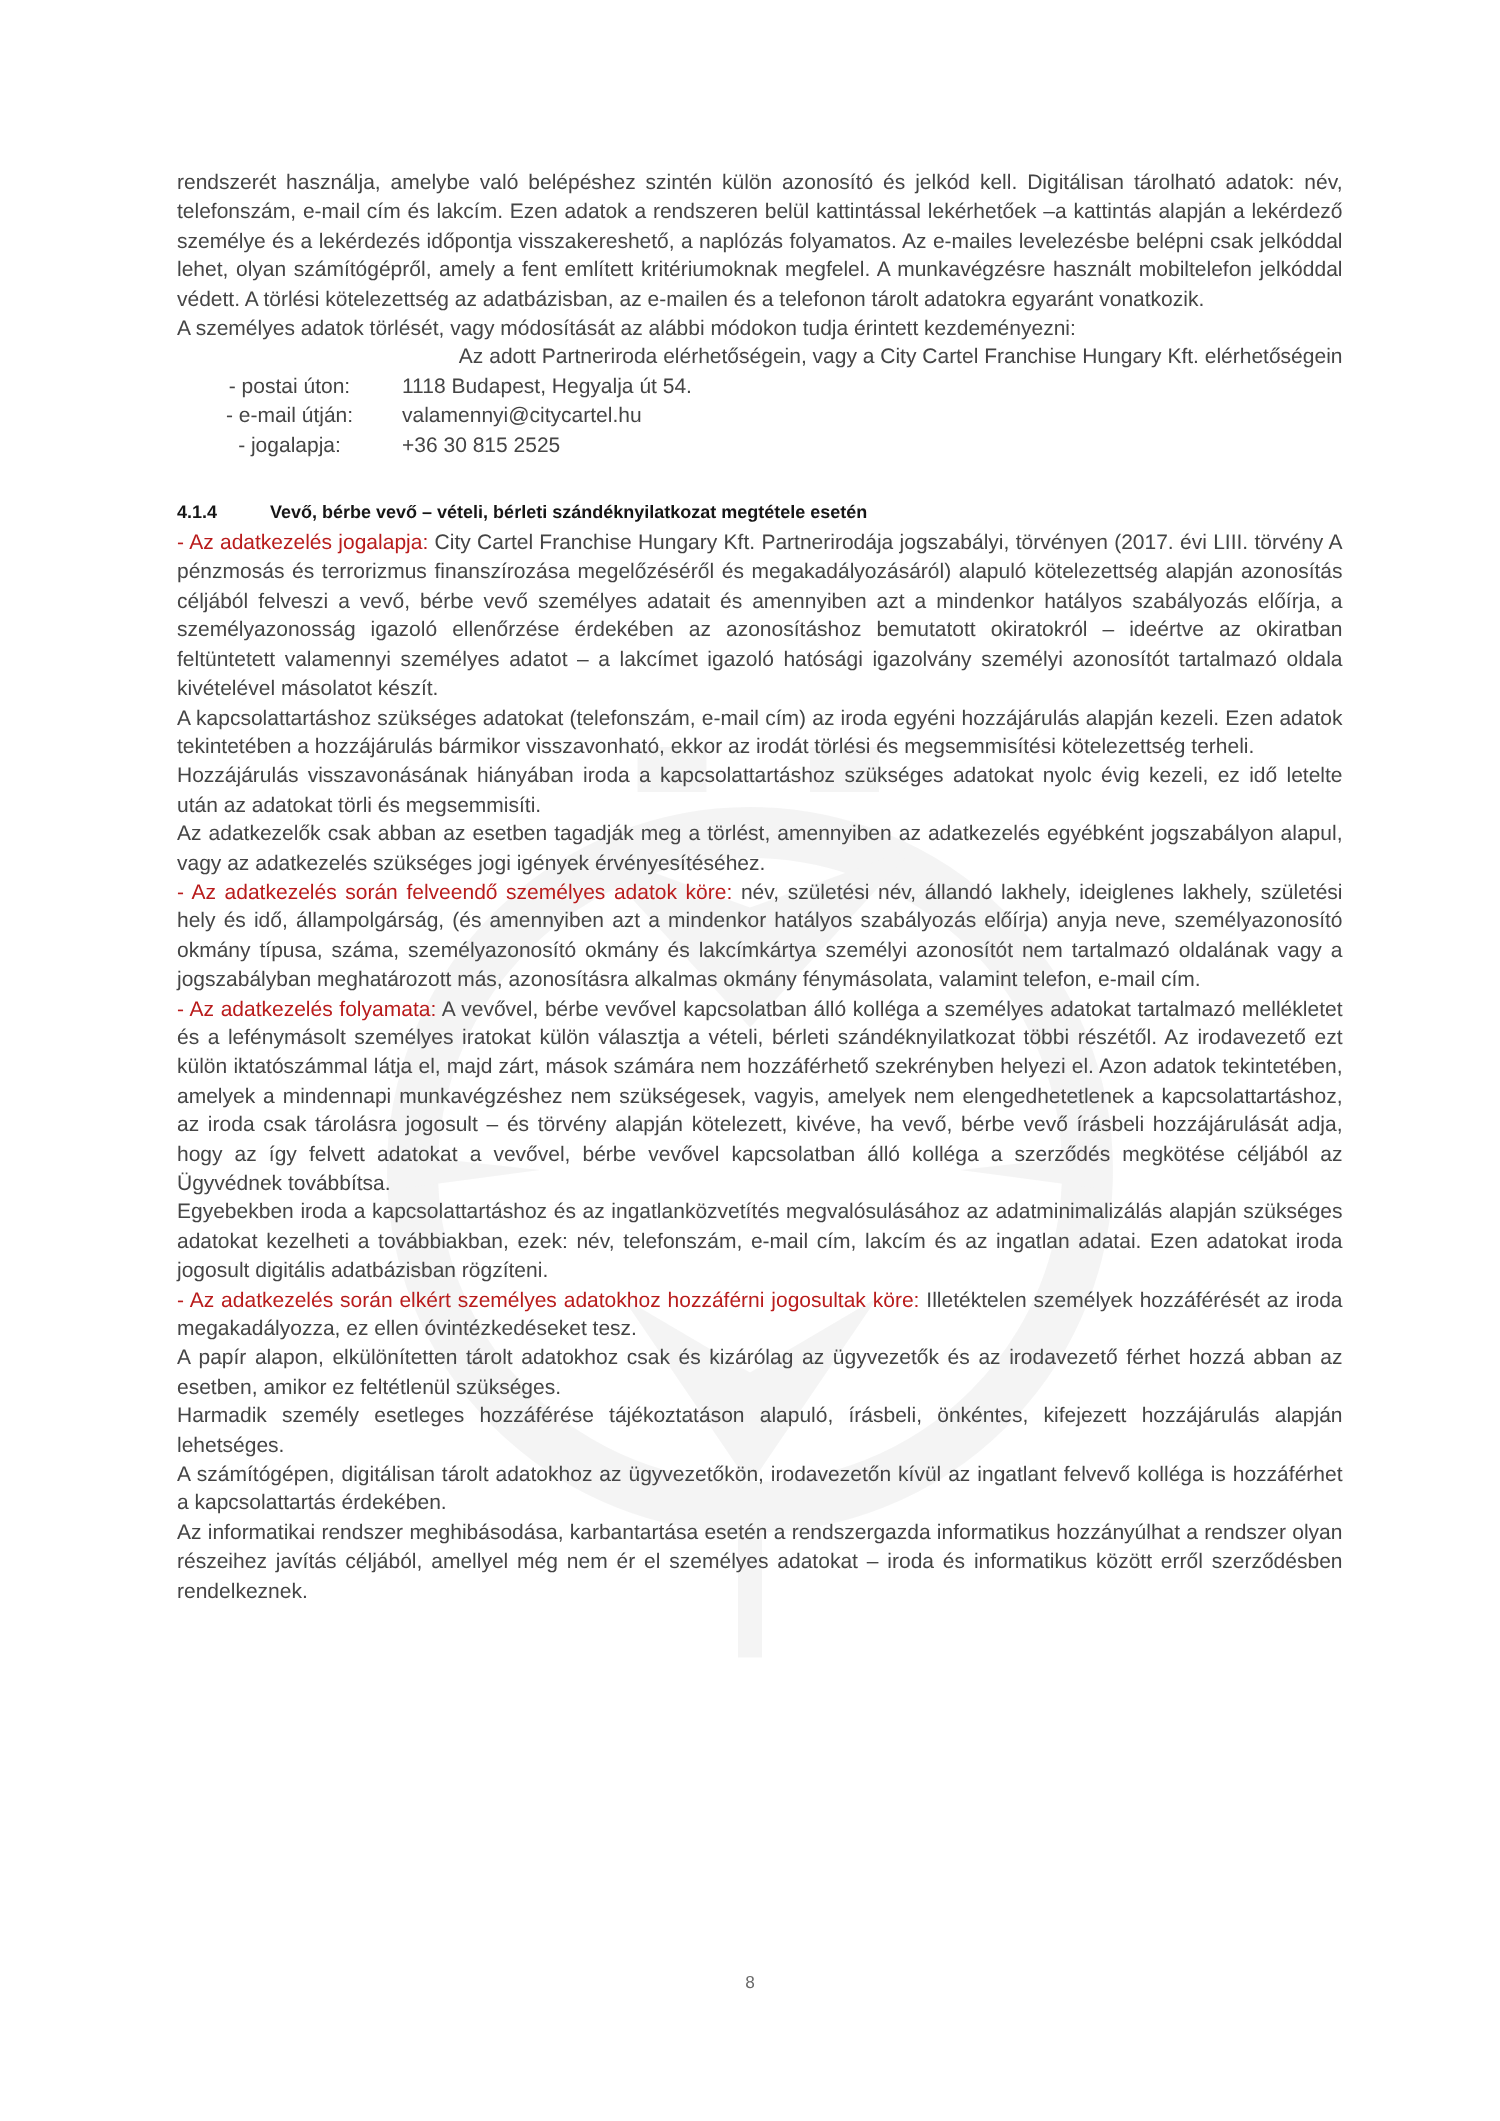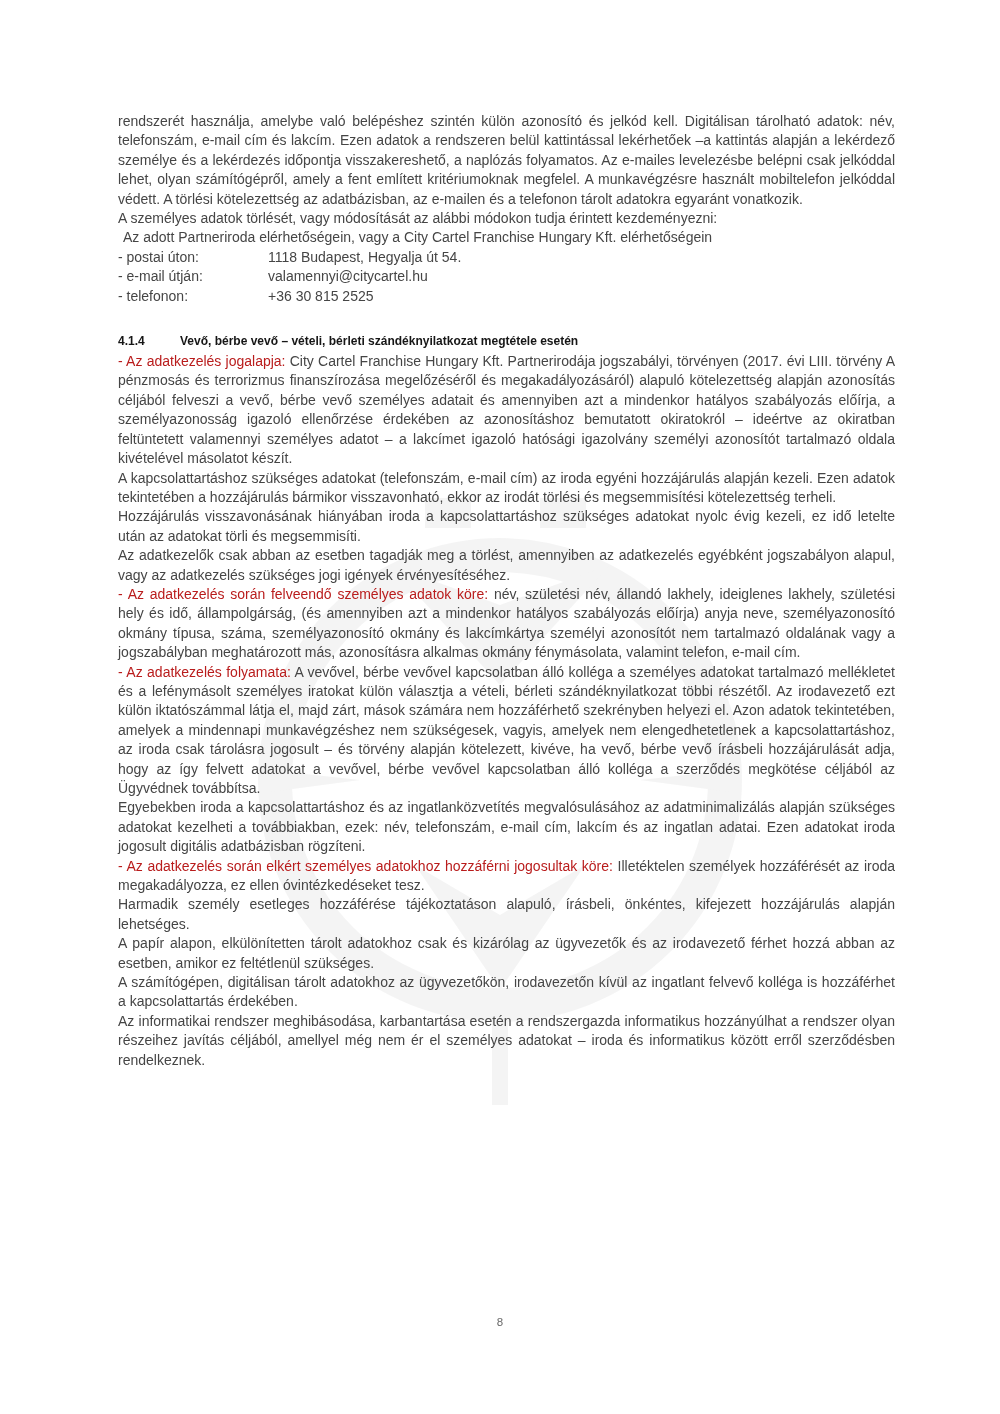--- a/index.html
+++ b/index.html
@@ -33,23 +33,23 @@
   }
   .para{
     text-align:justify;
     margin:0;
   }
   .para .lead{
     font-weight:normal;
     color:#b91c1c;
   }
   .line{margin:0;}
-  .channels-line{padding-left:5px;}
+  .channels-line{padding-left:5px;text-align:right;}
   .contact-row{display:flex;margin:0;}
-  .contact-label{width:150px;flex:0 0 150px;}
+  .contact-label{width:150px;flex:0 0 150px;text-align:center;}
   .contact-value{flex:1;}
   .section-heading{
     display:flex;
     margin:25px 0 1px 0;
     font-weight:bold;
     color:#161616;
     font-size:12px;
     line-height:20px;
   }
   .section-number{width:62px;flex:0 0 62px;}
@@ -94,39 +94,39 @@
 
     <div class="contact-row">
       <span class="contact-label">- postai úton:</span>
       <span class="contact-value">1118 Budapest, Hegyalja út 54.</span>
     </div>
     <div class="contact-row">
       <span class="contact-label">- e-mail útján:</span>
       <span class="contact-value">valamennyi@citycartel.hu</span>
     </div>
     <div class="contact-row">
-      <span class="contact-label">- telefonon:</span>
+      <span class="contact-label">- jogalapja:</span>
       <span class="contact-value">+36 30 815 2525</span>
     </div>
 
     <div class="section-heading">
       <span class="section-number">4.1.4</span>
       <span class="section-title">Vevő, bérbe vevő – vételi, bérleti szándéknyilatkozat megtétele esetén</span>
     </div>
 
     <p class="para"><b class="lead">- Az adatkezelés jogalapja:</b> <span>City Cartel Franchise Hungary Kft. Partnerirodája jogszabályi, törvényen (2017. évi LIII. törvény A pénzmosás és terrorizmus finanszírozása megelőzéséről és megakadályozásáról) alapuló kötelezettség alapján azonosítás céljából felveszi a vevő, bérbe vevő személyes adatait és amennyiben azt a mindenkor hatályos szabályozás előírja, a személyazonosság igazoló ellenőrzése érdekében az azonosításhoz bemutatott okiratokról – ideértve az okiratban feltüntetett valamennyi személyes adatot – a lakcímet igazoló hatósági igazolvány személyi azonosítót tartalmazó oldala kivételével másolatot készít.</span></p>
     <p class="para"><b class="lead"></b> <span>A kapcsolattartáshoz szükséges adatokat (telefonszám, e-mail cím) az iroda egyéni hozzájárulás alapján kezeli. Ezen adatok tekintetében a hozzájárulás bármikor visszavonható, ekkor az irodát törlési és megsemmisítési kötelezettség terheli.</span></p>
     <p class="para"><b class="lead"></b> <span>Hozzájárulás visszavonásának hiányában iroda a kapcsolattartáshoz szükséges adatokat nyolc évig kezeli, ez idő letelte után az adatokat törli és megsemmisíti.</span></p>
     <p class="para"><b class="lead"></b> <span>Az adatkezelők csak abban az esetben tagadják meg a törlést, amennyiben az adatkezelés egyébként jogszabályon alapul, vagy az adatkezelés szükséges jogi igények érvényesítéséhez.</span></p>
     <p class="para"><b class="lead">- Az adatkezelés során felveendő személyes adatok köre:</b> <span>név, születési név, állandó lakhely, ideiglenes lakhely, születési hely és idő, állampolgárság, (és amennyiben azt a mindenkor hatályos szabályozás előírja) anyja neve, személyazonosító okmány típusa, száma, személyazonosító okmány és lakcímkártya személyi azonosítót nem tartalmazó oldalának  vagy a jogszabályban meghatározott más, azonosításra  alkalmas okmány fénymásolata, valamint telefon, e-mail cím.</span></p>
     <p class="para"><b class="lead">- Az adatkezelés folyamata:</b> <span>A vevővel, bérbe vevővel kapcsolatban álló kolléga a személyes adatokat tartalmazó mellékletet és a lefénymásolt személyes iratokat külön választja a vételi, bérleti szándéknyilatkozat többi részétől. Az irodavezető ezt külön iktatószámmal látja el, majd zárt, mások számára nem hozzáférhető szekrényben helyezi el.  Azon adatok tekintetében, amelyek a mindennapi munkavégzéshez nem szükségesek, vagyis, amelyek nem elengedhetetlenek a kapcsolattartáshoz, az iroda csak tárolásra jogosult – és törvény alapján kötelezett, kivéve, ha vevő, bérbe vevő írásbeli hozzájárulását adja, hogy az így felvett adatokat a vevővel, bérbe vevővel kapcsolatban álló kolléga a szerződés megkötése céljából az Ügyvédnek továbbítsa.</span></p>
     <p class="para"><b class="lead"></b> <span>Egyebekben iroda a kapcsolattartáshoz és az ingatlanközvetítés megvalósulásához az adatminimalizálás alapján szükséges adatokat kezelheti a továbbiakban, ezek: név, telefonszám, e-mail cím, lakcím és az ingatlan adatai. Ezen adatokat iroda jogosult digitális adatbázisban rögzíteni.</span></p>
     <p class="para"><b class="lead">- Az adatkezelés során elkért személyes adatokhoz hozzáférni jogosultak köre:</b> <span>Illetéktelen személyek hozzáférését az iroda megakadályozza, ez ellen óvintézkedéseket tesz.</span></p>
+    <p class="para"><b class="lead"></b> <span>A papír alapon, elkülönítetten tárolt adatokhoz csak és kizárólag az ügyvezetők és az irodavezető férhet hozzá abban az esetben, amikor ez feltétlenül szükséges.</span></p>
     <p class="para"><b class="lead"></b> <span>Harmadik személy esetleges hozzáférése tájékoztatáson alapuló, írásbeli, önkéntes, kifejezett hozzájárulás alapján lehetséges.</span></p>
-    <p class="para"><b class="lead"></b> <span>A papír alapon, elkülönítetten tárolt adatokhoz csak és kizárólag az ügyvezetők és az irodavezető férhet hozzá abban az esetben, amikor ez feltétlenül szükséges.</span></p>
     <p class="para"><b class="lead"></b> <span>A számítógépen, digitálisan tárolt adatokhoz az ügyvezetőkön, irodavezetőn kívül az ingatlant felvevő kolléga is hozzáférhet a kapcsolattartás érdekében.</span></p>
     <p class="para"><b class="lead"></b> <span>Az informatikai rendszer meghibásodása, karbantartása esetén a rendszergazda informatikus hozzányúlhat a rendszer olyan részeihez javítás céljából, amellyel még nem ér el személyes adatokat – iroda és informatikus között erről szerződésben rendelkeznek.</span></p>
 
   </div>
 
   <div class="page-number">8</div>
 
 </div>
 
 </body></html>

